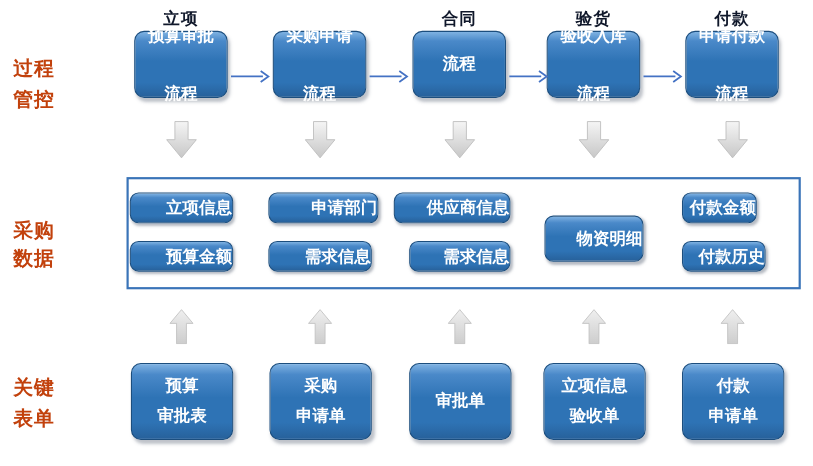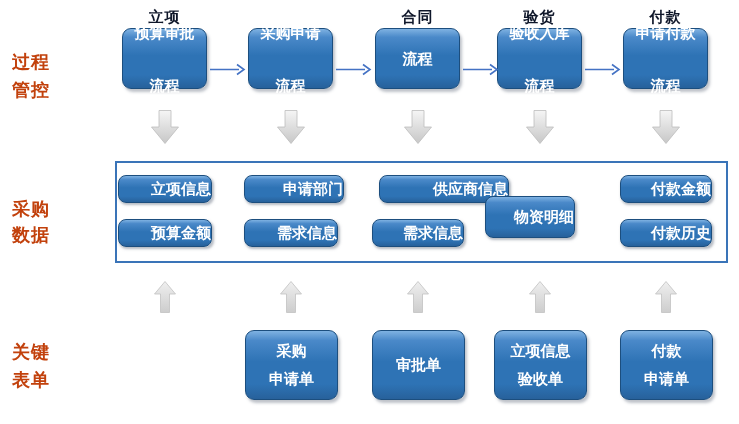--- a/index.html
+++ b/index.html
@@ -135,52 +135,56 @@
   </div>
   <div class="bluebox pill pill-r2" style="left:118px;width:94px">
     <span>预算金额</span>
   </div>
   <div class="bluebox pill pill-r1" style="left:244px;width:100px">
     <span>申请部门</span>
   </div>
   <div class="bluebox pill pill-r2" style="left:244px;width:94px">
     <span>需求信息</span>
   </div>
-  <div class="bluebox pill pill-r1" style="left:379px;width:130px">
+  <div class="bluebox pill pill-r1" style="left:358px;width:106px">
     <span>供应商信息</span>
   </div>
   <div class="bluebox pill pill-r2" style="left:372px;width:92px">
     <span>需求信息</span>
   </div>
-  <div class="bluebox pill pill-tall" style="left:485px;width:90px">
+  <div class="bluebox pill pill-tall" style="left:495px;width:90px">
     <span>物资明细</span>
   </div>
-  <div class="bluebox pill pill-r1" style="left:620px;width:92px">
+  <div class="bluebox pill pill-r1" style="left:620px;width:68px">
     <span>付款金额</span>
   </div>
-  <div class="bluebox pill pill-r2" style="left:620px;width:92px">
+  <div class="bluebox pill pill-r2" style="left:620px;width:76px">
     <span>付款历史</span>
   </div>
 
   <svg class="uarr" style="left:154px" width="22" height="32">
     <polygon points="11,0.5 21.5,13 15.5,13 15.5,31.5 6.5,31.5 6.5,13 0.5,13" fill="url(#gGrayUp)" stroke="#C2C2C2" stroke-width="0.8"></polygon>
   </svg>
   <svg class="uarr" style="left:280px" width="22" height="32">
     <polygon points="11,0.5 21.5,13 15.5,13 15.5,31.5 6.5,31.5 6.5,13 0.5,13" fill="url(#gGrayUp)" stroke="#C2C2C2" stroke-width="0.8"></polygon>
   </svg>
   <svg class="uarr" style="left:407px" width="22" height="32">
     <polygon points="11,0.5 21.5,13 15.5,13 15.5,31.5 6.5,31.5 6.5,13 0.5,13" fill="url(#gGrayUp)" stroke="#C2C2C2" stroke-width="0.8"></polygon>
   </svg>
   <svg class="uarr" style="left:529px" width="22" height="32">
     <polygon points="11,0.5 21.5,13 15.5,13 15.5,31.5 6.5,31.5 6.5,13 0.5,13" fill="url(#gGrayUp)" stroke="#C2C2C2" stroke-width="0.8"></polygon>
   </svg>
   <svg class="uarr" style="left:655px" width="22" height="32">
     <polygon points="11,0.5 21.5,13 15.5,13 15.5,31.5 6.5,31.5 6.5,13 0.5,13" fill="url(#gGrayUp)" stroke="#C2C2C2" stroke-width="0.8"></polygon>
   </svg>
 
+  <div class="bluebox fbox" style="left:119px">
+    <span>预算</span>
+    <span>审批表</span>
+  </div>
   <div class="bluebox fbox" style="left:245px">
     <span>采购</span>
     <span>申请单</span>
   </div>
   <div class="bluebox fbox" style="left:372px">
     <span>审批单</span>
   </div>
   <div class="bluebox fbox" style="left:494px">
     <span>立项信息</span>
     <span>验收单</span>

